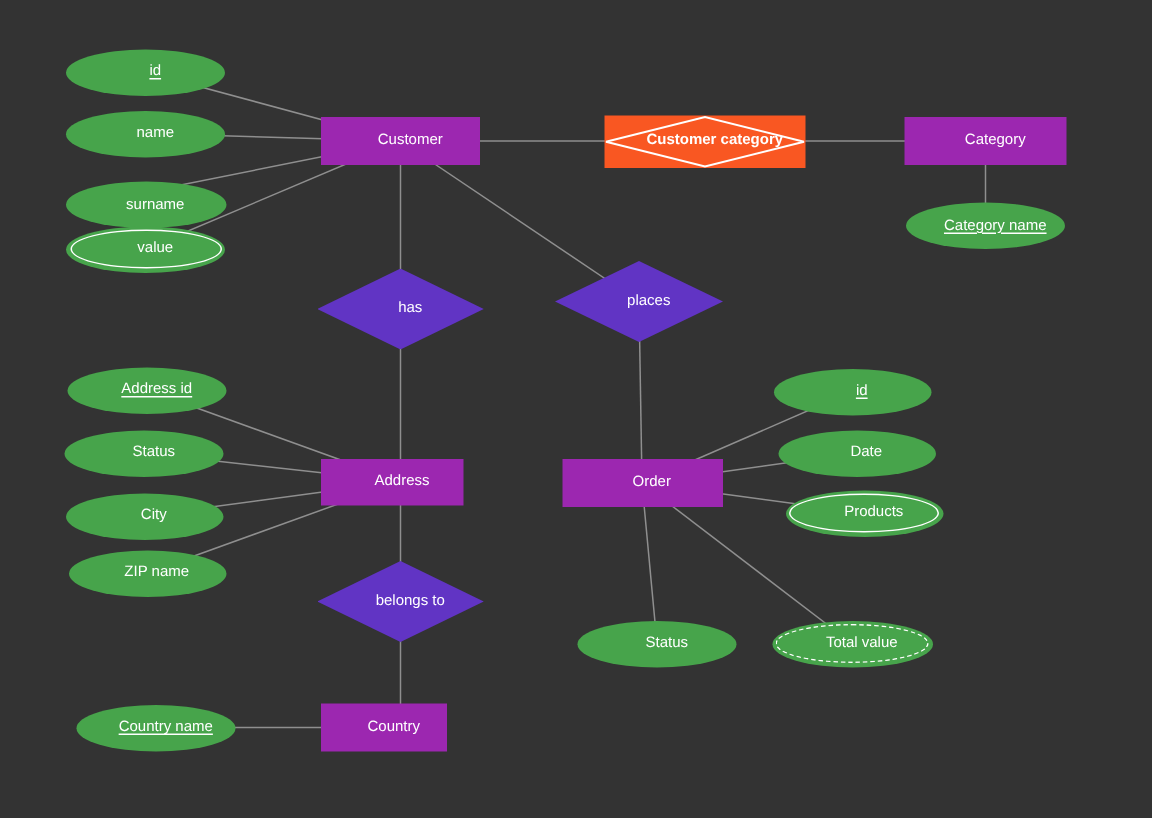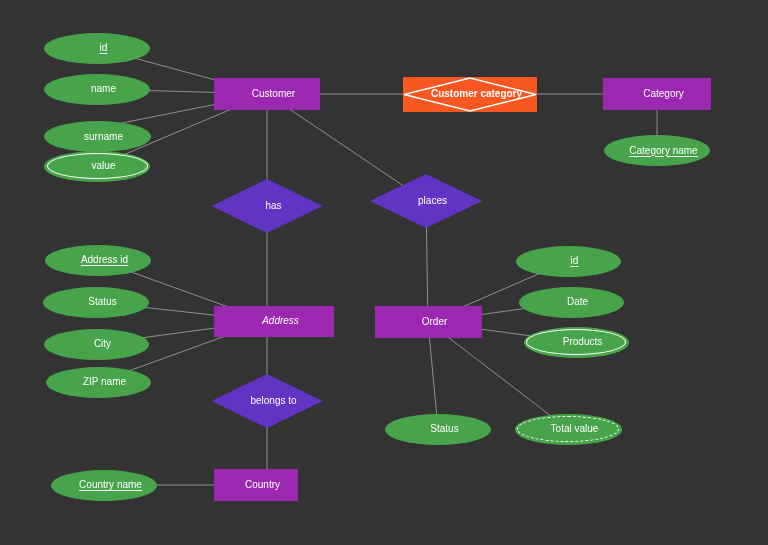--- a/index.html
+++ b/index.html
@@ -75,21 +75,21 @@
       <line x1="428" y1="322" x2="438" y2="429" stroke="#8f8f8f" stroke-width="1"></line>
       <line x1="428" y1="322" x2="568" y2="429" stroke="#8f8f8f" stroke-width="1"></line>
     </svg>
   <div id="nodes">
       <div class="node entity" style="left: 214px; top: 78px; width: 106px; height: 32px;">
         <span class="label">Customer</span>
       </div>
       <div class="node entity" style="left: 603px; top: 78px; width: 108px; height: 32px;">
         <span class="label">Category</span>
       </div>
-      <div class="node entity" style="left: 214px; top: 305.5px; width: 120px; height: 31px; font-style: italic;">
+      <div class="node entity" style="left: 214px; top: 305.5px; width: 95px; height: 31px;">
         <span class="label">Address</span>
       </div>
       <div class="node entity" style="left: 374.5px; top: 306px; width: 107px; height: 32px;">
         <span class="label">Order</span>
       </div>
       <div class="node entity" style="left: 214px; top: 469px; width: 84px; height: 32px;">
         <span class="label">Country</span>
       </div>
       <div class="node assoc" style="left: 403px; top: 76.5px; width: 134px; height: 35px; font-weight: bold;">
         <svg width="134" height="35">

